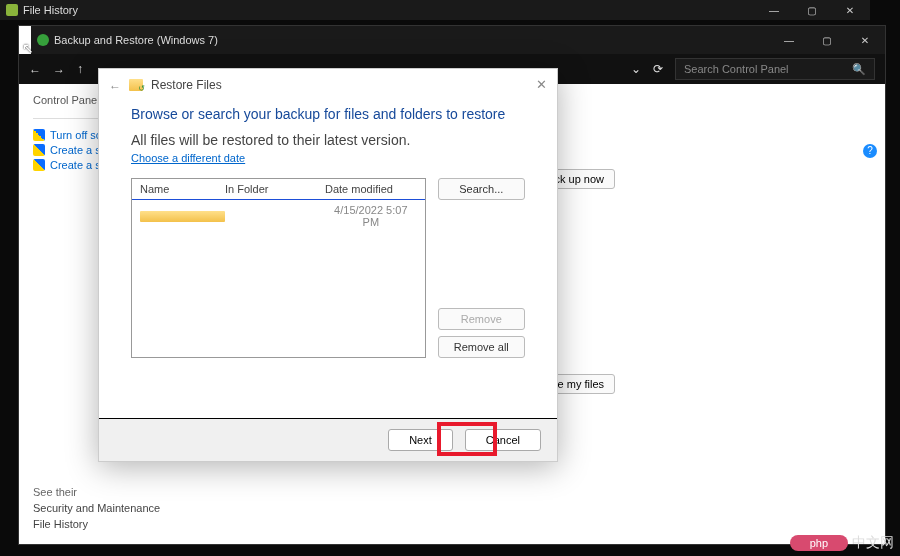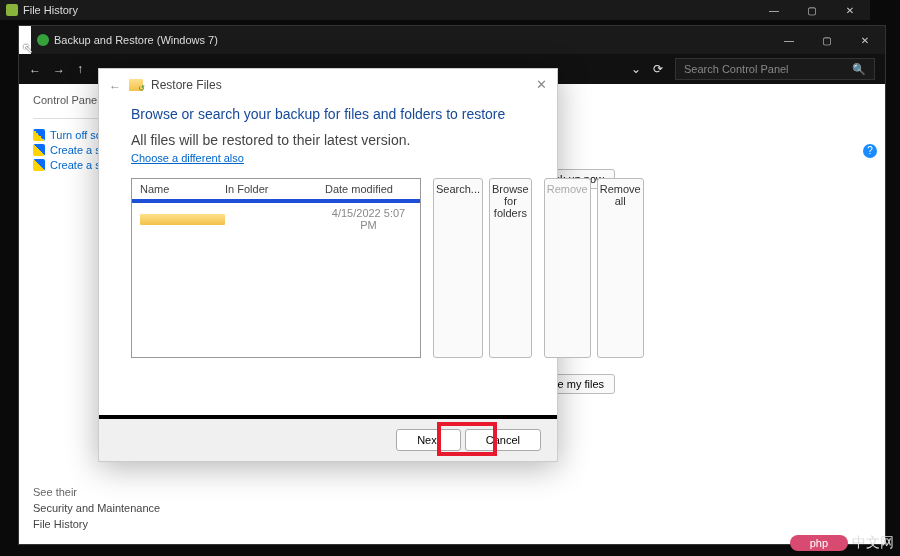--- a/index.html
+++ b/index.html
@@ -35,34 +35,34 @@
   
   .dlg { position:absolute; left:98px; top:68px; width:460px; height:394px; background:#fff; border:1px solid #ccc; box-shadow:0 5px 30px rgba(0,0,0,.3); z-index:10;}
   .dlg-head { display:flex; align-items:center; padding:8px 10px; gap:8px; font-size:12px; color:#444; }
   .dlg-close { margin-left:auto; color:#888; font-size:13px;}
   .dlg-body { padding:6px 32px 10px; }
   .heading { color:#16499a; font-size:14px; margin-bottom:10px;}
   .subtext { font-size:14px; color:#444;}
   .linklike { color:#0066cc; text-decoration:underline; font-size:11px;}
   .listwrap { display:flex; gap:12px; margin-top:12px;}
   .listbox { border:1px solid #999; width:310px; height:180px; font-size:11px;}
-  .listhdr { display:flex; border-bottom:4px solid #1d4ed8; padding:4px 8px; color:#444; gap:0;}
+  .listhdr { display:flex; border-bottom:1px solid #1d4ed8; padding:4px 8px; color:#444; gap:0;}
   .listhdr span:nth-child(1){width:85px;}
   .listhdr span:nth-child(2){width:100px;}
   .listhdr span:nth-child(3){flex:1;}
   .listrow { display:flex; padding:4px 8px; color:#888; gap:0;}
   .listrow span:nth-child(1){width:85px; display:flex; align-items:center; gap:4px;}
   .listrow span:nth-child(2){width:100px;}
   .listrow span:nth-child(3){flex:1;text-align:center;}
   .folder-ico { width:14px; height:11px; background:linear-gradient(#ffe08a,#f3c14b); border-radius:1px;}
-  .sidebtns { display:flex; flex-direction:row; gap:6px; width:92px;}
+  .sidebtns { display:flex; flex-direction:column; gap:6px; width:92px;}
   .sidebtns .gap { flex:1;}
   .sbtn { border:1px solid #bbb; border-radius:3px; text-align:center; padding:4px 2px; font-size:11px; background:#fafafa; color:#333;}
   .sbtn.disabled { color:#aaa;}
-  .dlg-foot { background:#f0f0f0; padding:10px 16px; display:flex; justify-content:flex-end; gap:4px; border-top:4px solid #000000; position:absolute; bottom:0; left:0; right:0;}
+  .dlg-foot { background:#f0f0f0; padding:10px 16px; display:flex; justify-content:flex-end; gap:12px; border-top:1px solid #000000; position:absolute; bottom:0; left:0; right:0;}
   .fbtn { border:1px solid #aaa; border-radius:3px; background:#fff; padding:4px 20px; font-size:11px;}
   .highlight { position:absolute; border:4px solid #e8192c; width:60px; height:34px; left:437px; top:422px; z-index:20; pointer-events:none;}
 
   .help-ico { position:absolute; right:8px; top:60px; width:14px; height:14px; border-radius:50%; background:#1a8cff; color:#fff; font-size:10px; text-align:center; line-height:14px;}
 
   .watermark { position:absolute; right:6px; bottom:4px; font-size:14px; color:#ddd; display:flex; align-items:center; gap:4px;}
   .php-badge { background:#d84a6f; color:#fff; padding:2px 20px; border-radius:8px; font-size:11px;}
 
   .cursor-arrow { position:absolute; left:22px; top:40px; font-size:14px; color:#fff; z-index:30; text-shadow:0 0 2px #000;}
 </style>
@@ -142,39 +142,38 @@
     <span style="color:#888;">←</span>
     <span style="width:14px;height:12px;background:linear-gradient(#ffe08a,#f3c14b);border-radius:1px;position:relative;">
         <span style="position:absolute;right:-2px;bottom:-2px;color:#3a8f3a;font-size:8px;">↺</span>
       </span>
     <span>Restore Files</span>
     <span class="dlg-close">✕</span>
   </div>
   <div class="dlg-body">
     <div class="heading">Browse or search your backup for files and folders to restore</div>
     <div class="subtext">All files will be restored to their latest version.</div>
-    <a class="linklike">Choose a different also</a>
+    <a class="linklike">Choose a different date</a>
     <div class="listwrap">
       <div class="listbox">
         <div class="listhdr">
           <span>Name</span>
           <span>In Folder</span>
           <span>Date modified</span>
         </div>
         <div class="listrow">
           <span>
               <span class="folder-ico"></span>
             </span>
           <span></span>
           <span>4/15/2022 5:07 PM</span>
         </div>
       </div>
       <div class="sidebtns">
         <div class="sbtn">Search...</div>
-        <div class="sbtn">Browse for folders</div>
         <div class="gap"></div>
         <div class="sbtn disabled">Remove</div>
         <div class="sbtn">Remove all</div>
       </div>
     </div>
   </div>
   <div class="dlg-foot">
     <button class="fbtn">Next</button>
     <button class="fbtn">Cancel</button>
   </div>

